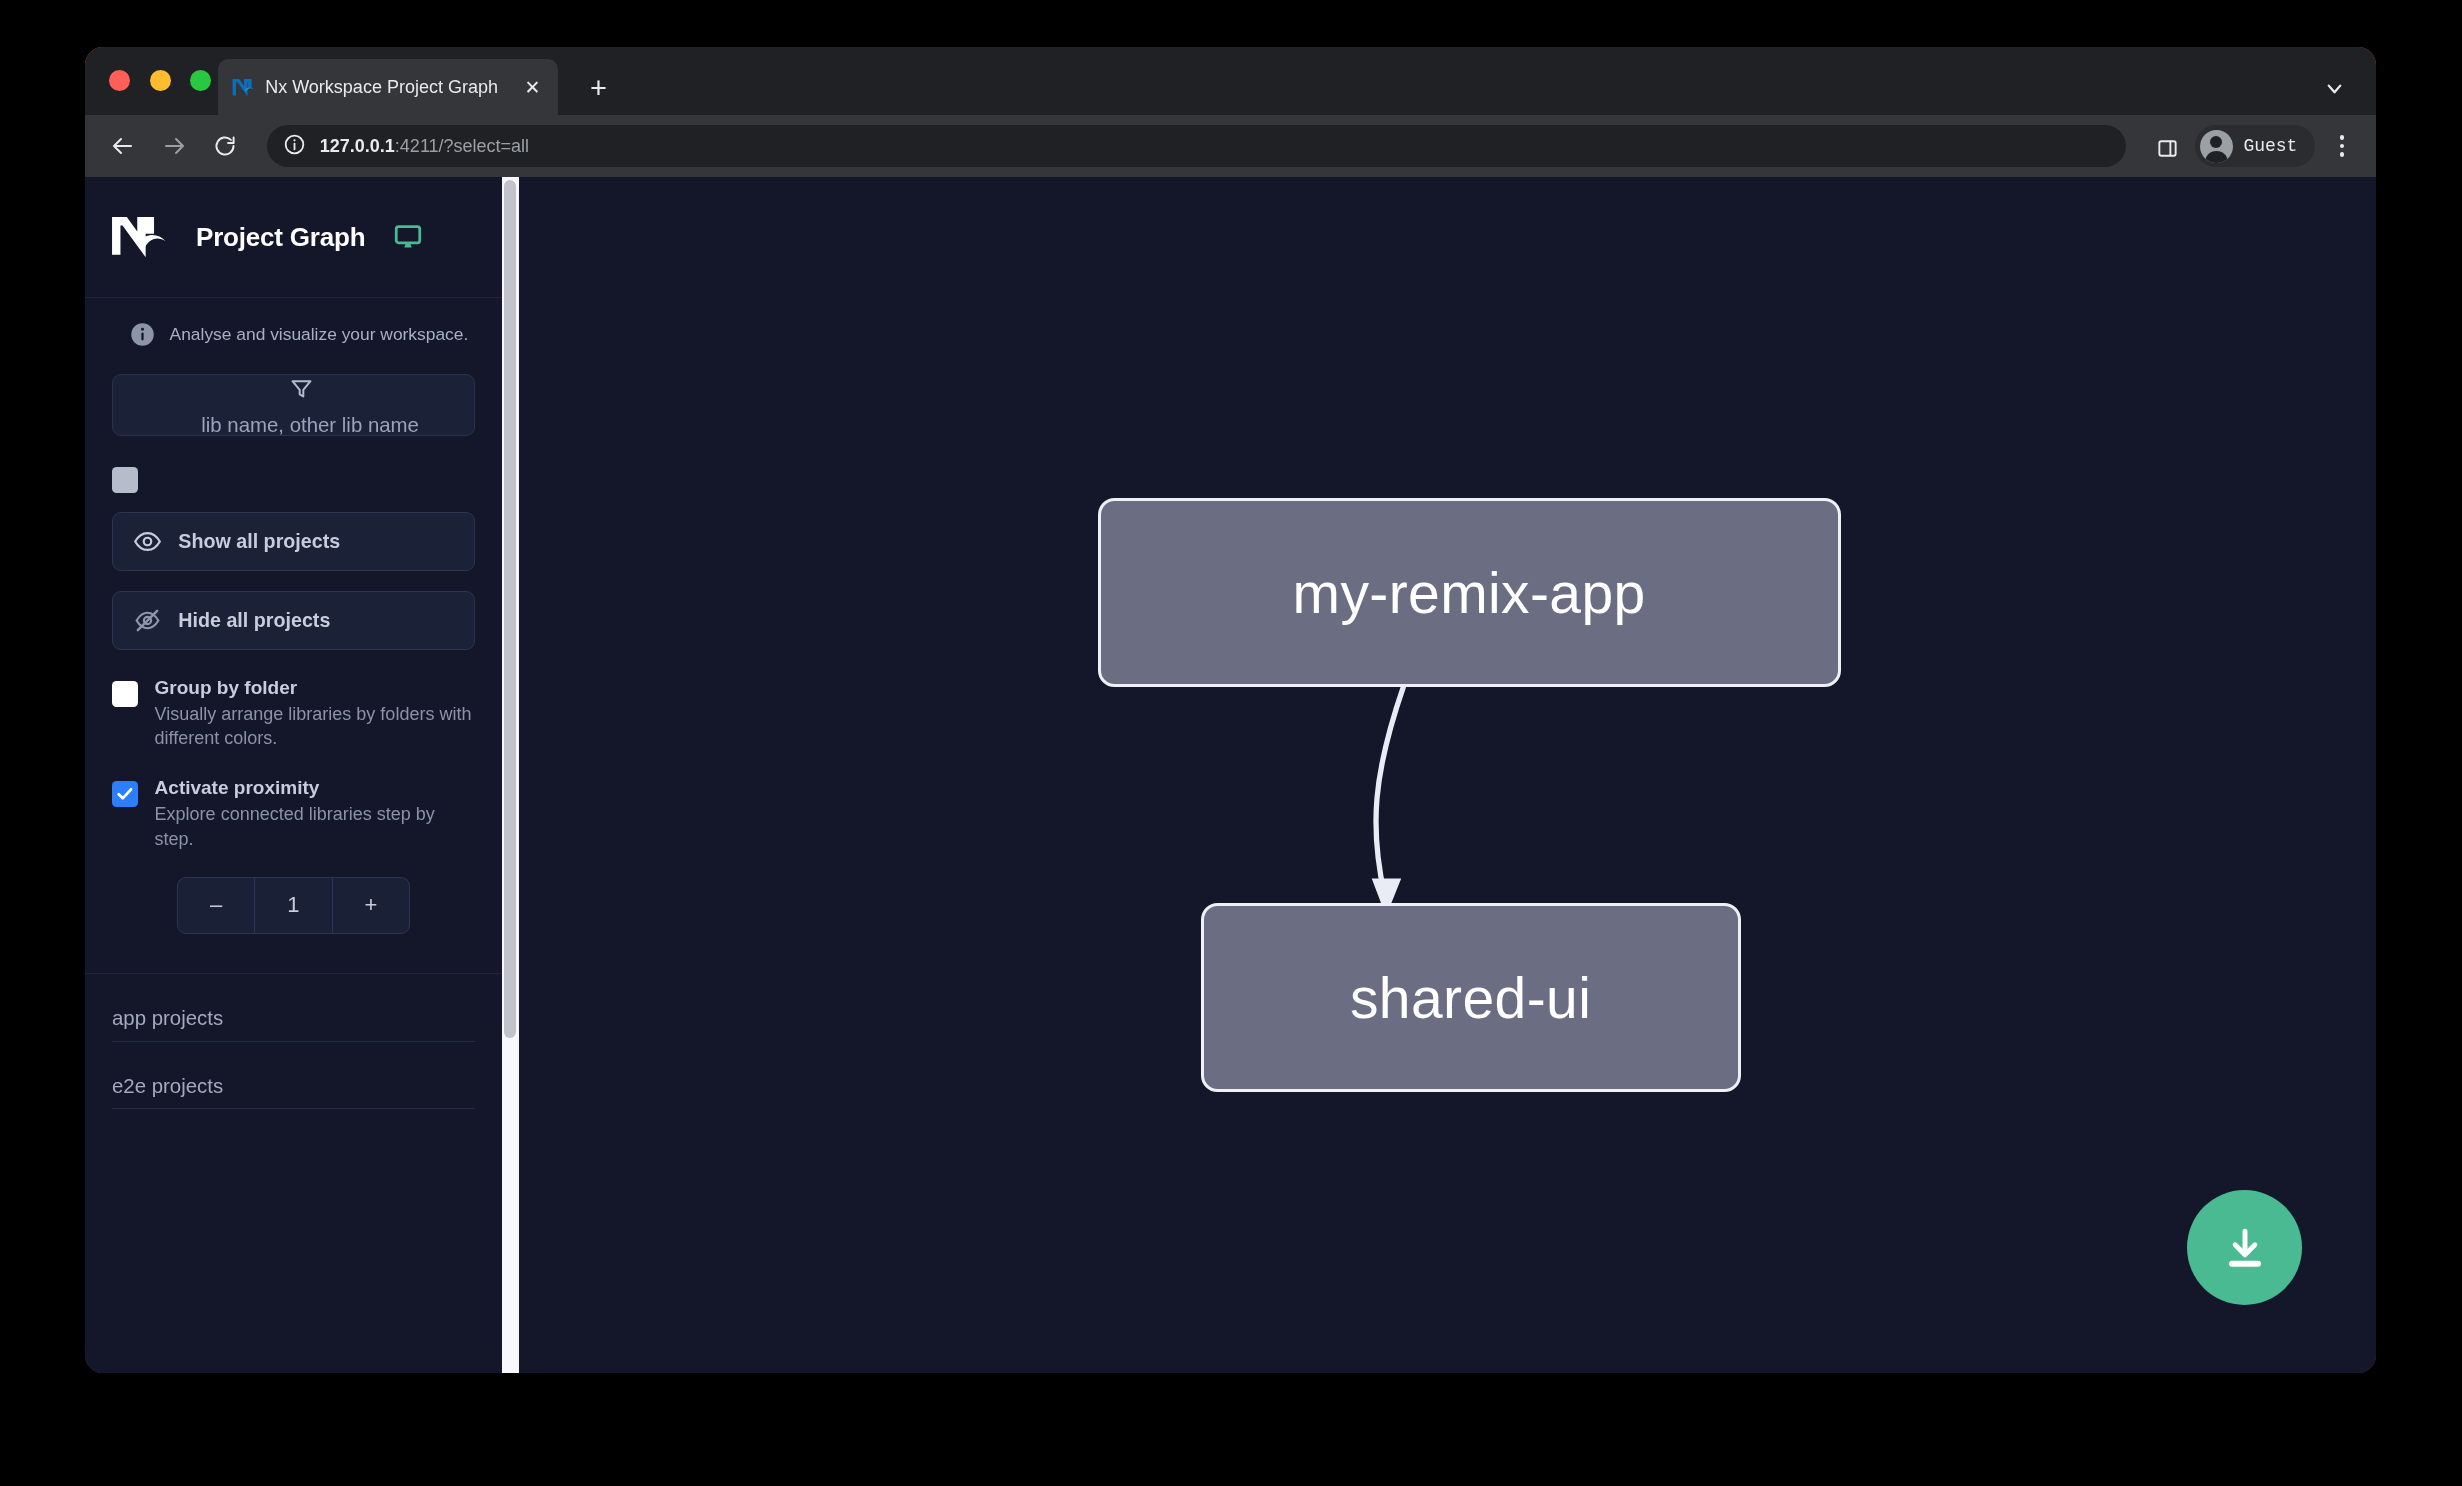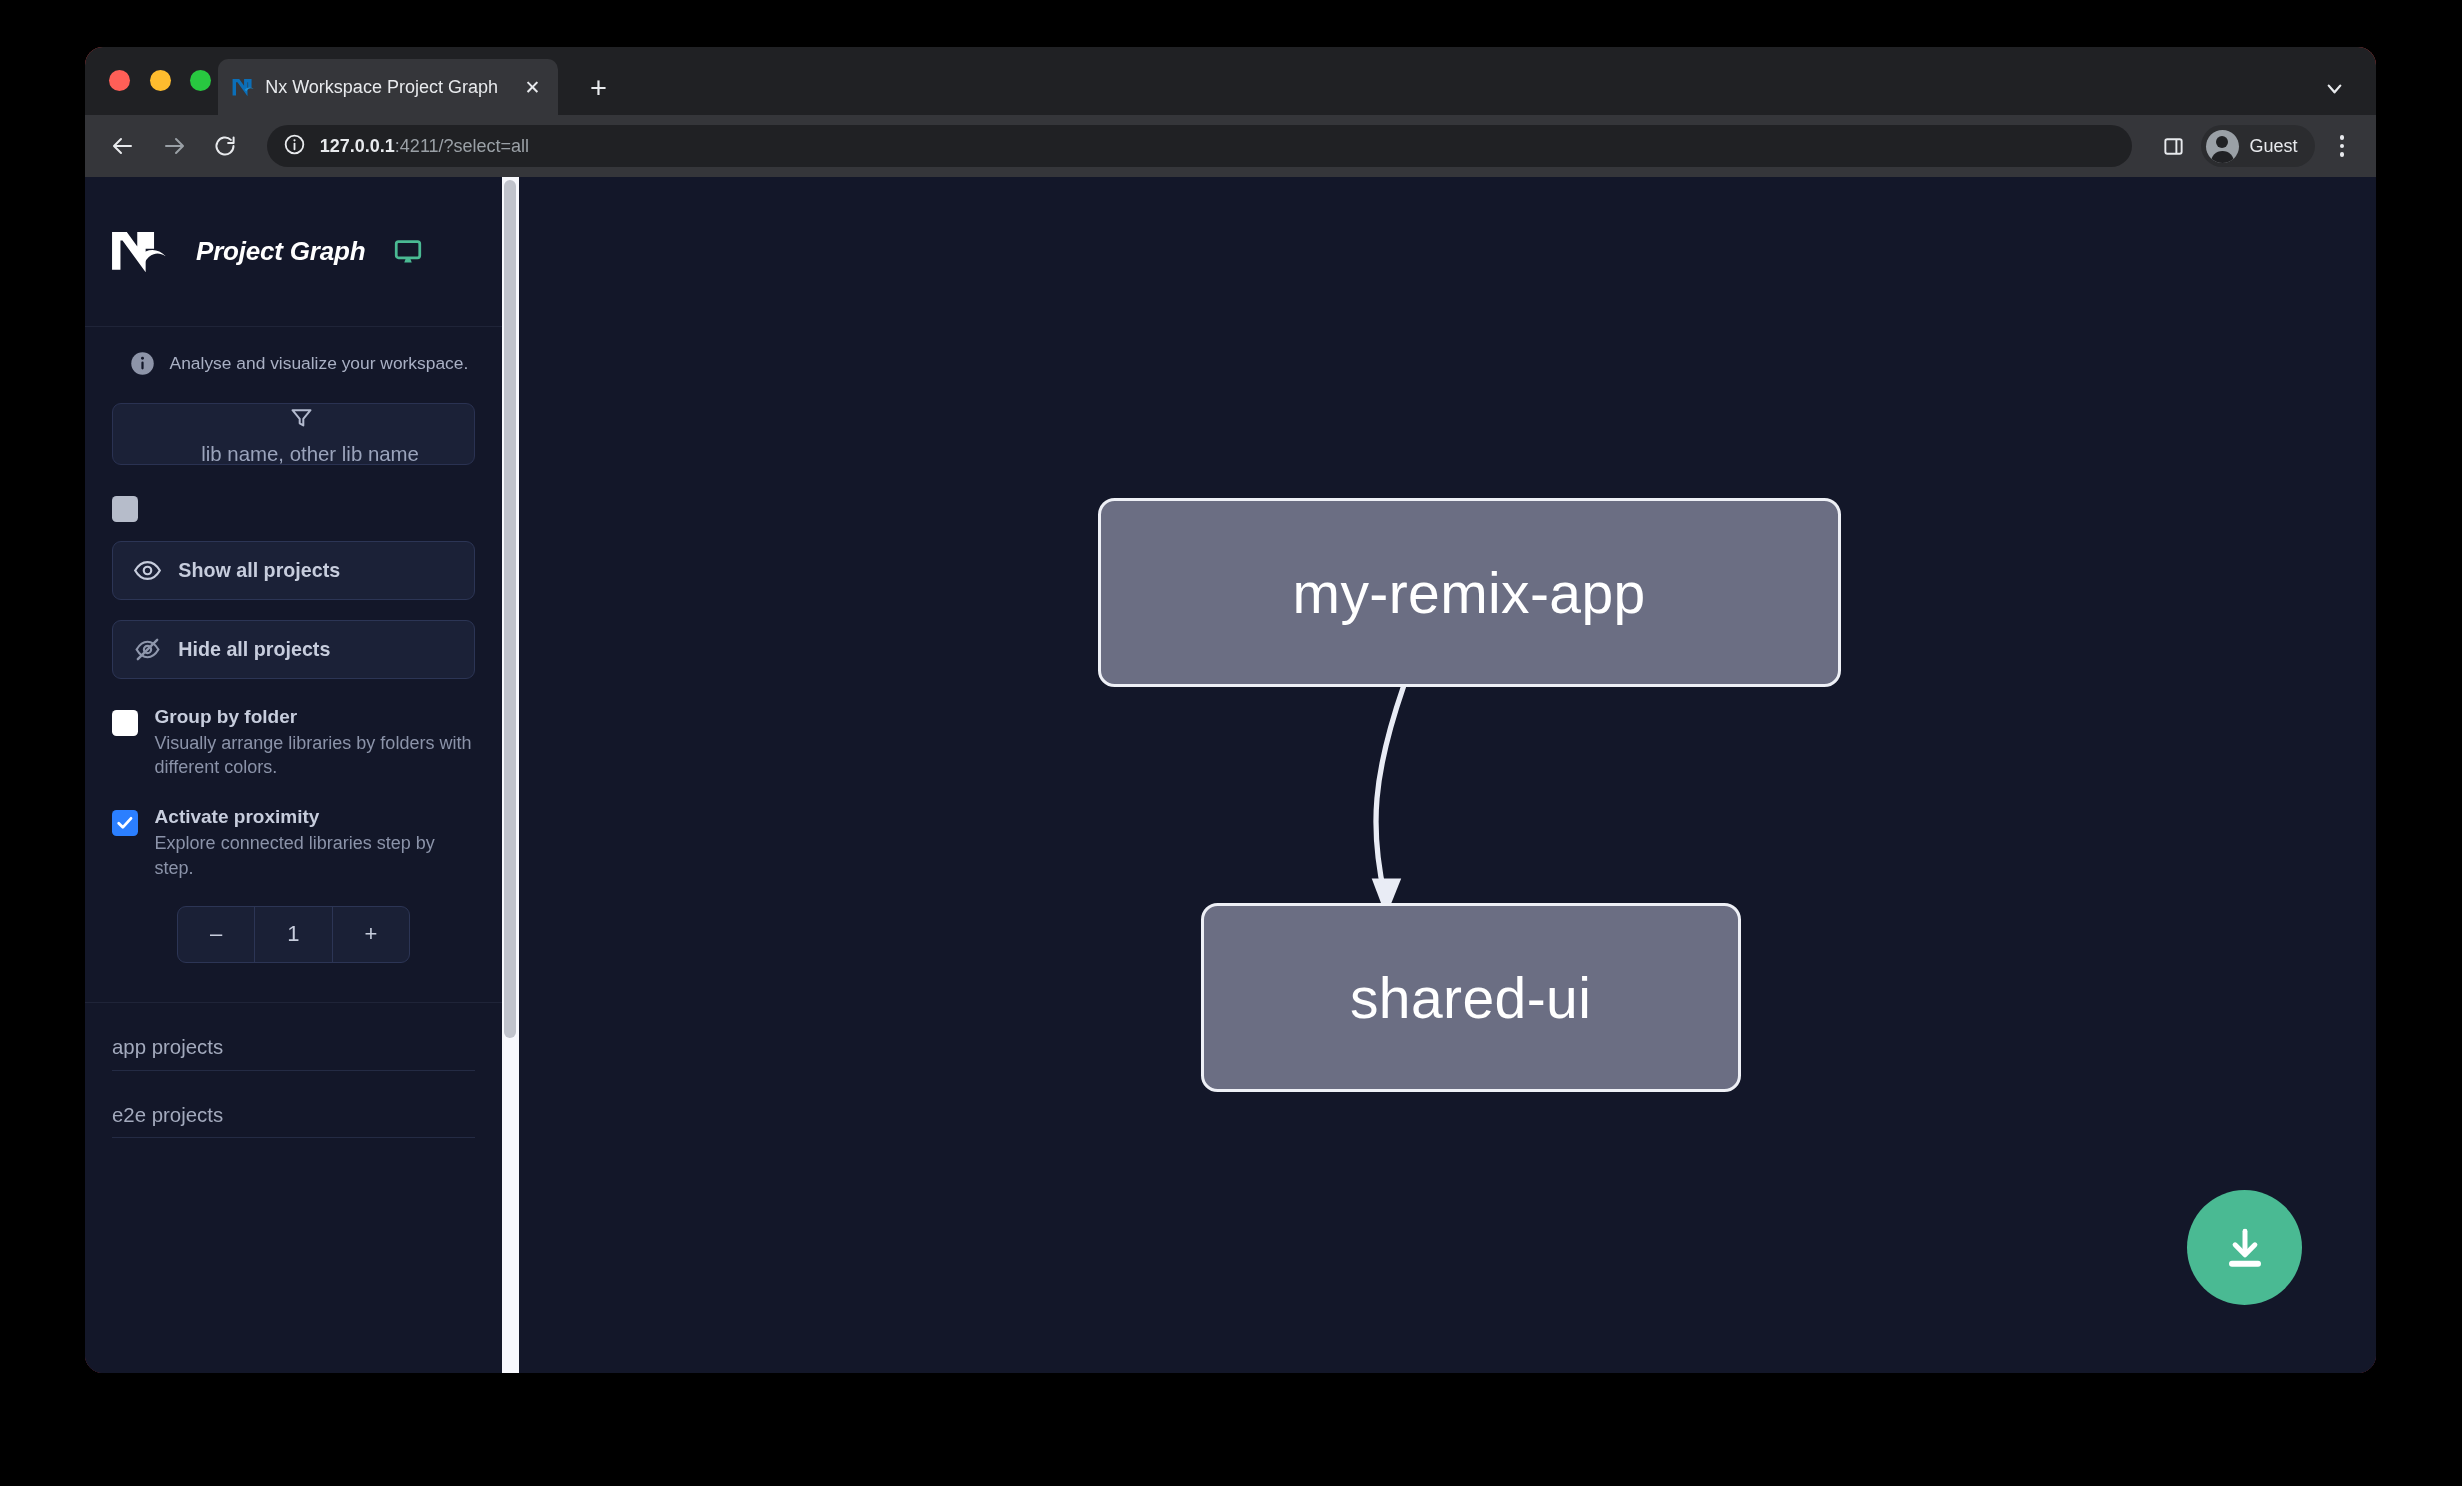--- a/index.html
+++ b/index.html
@@ -106,21 +106,21 @@
     align-items: center;
     padding: 0 16.6px;
     gap: 13.6px;
   }
   .omnibox-url {
     font-size: 18px;
     color: #9aa0a6;
     white-space: nowrap;
   }
   .omnibox-url b { color: #e8eaed; font-weight: 700; }
-  .tb-right { display: flex; align-items: center; gap: 9px; margin-left: 13.6px; }
+  .tb-right { display: flex; align-items: flex-end; gap: 9px; margin-left: 13.6px; font-family: Liberation Mono, monospace; }
   .panel-icon {
     width: 38px; height: 38px;
     display: flex; align-items: center; justify-content: center;
   }
   .guest-pill {
     height: 42px;
     background: #2b2c2f;
     border-radius: 21px;
     display: flex; align-items: center;
     gap: 10.6px;
@@ -160,27 +160,26 @@
   
   .sidebar {
     width: 417px;
     background: #131729;
     position: relative;
     display: flex;
     flex-direction: column;
     overflow: hidden;
   }
   .sb-header {
-    height: 150px;
+    height: 121px;
     display: flex;
     align-items: center;
     padding: 0 27px;
     gap: 23px;
     border-bottom: 1.5px solid #1f2438;
-    font-style: italic;
   }
   .nx-logo { width: 61px; height: 42px; flex: 0 0 61px; }
   .sb-title {
     color: #ffffff;
     font-size: 26px;
     font-weight: 700;
     letter-spacing: -0.2px;
   }
   .monitor-icon { width: 30px; height: 30px; flex: 0 0 30px; margin-left: 4.5px; }
 

